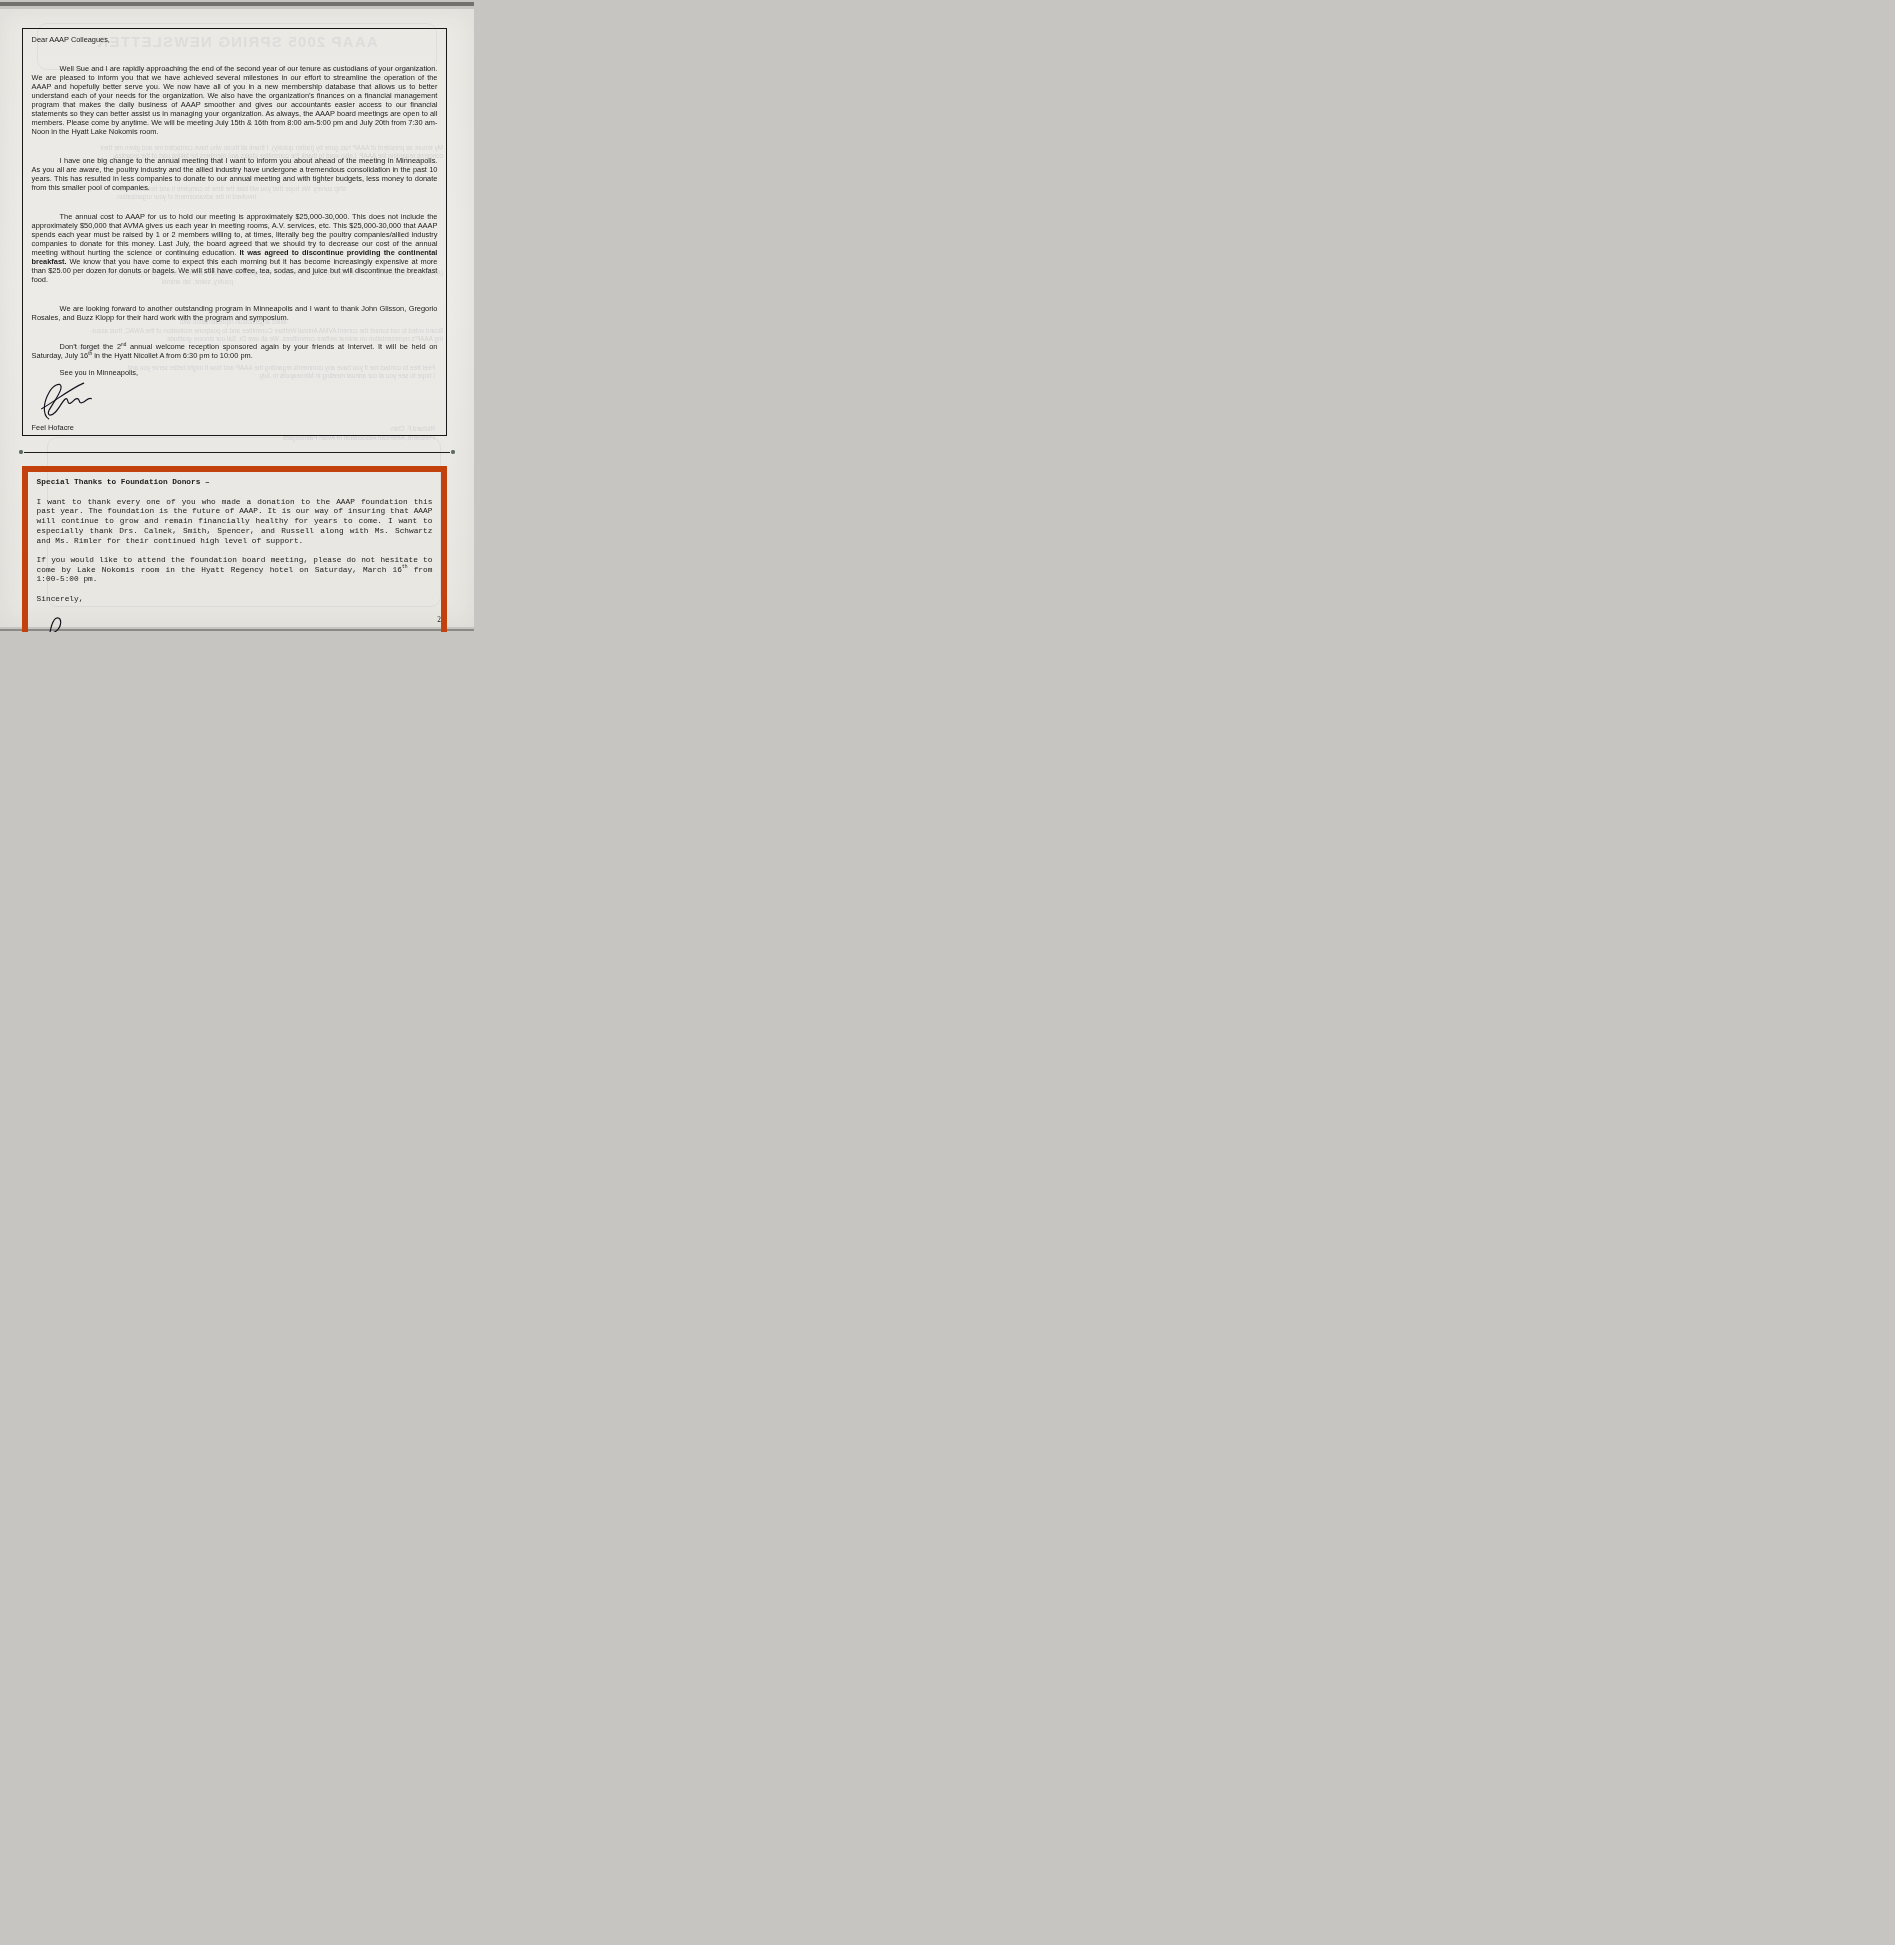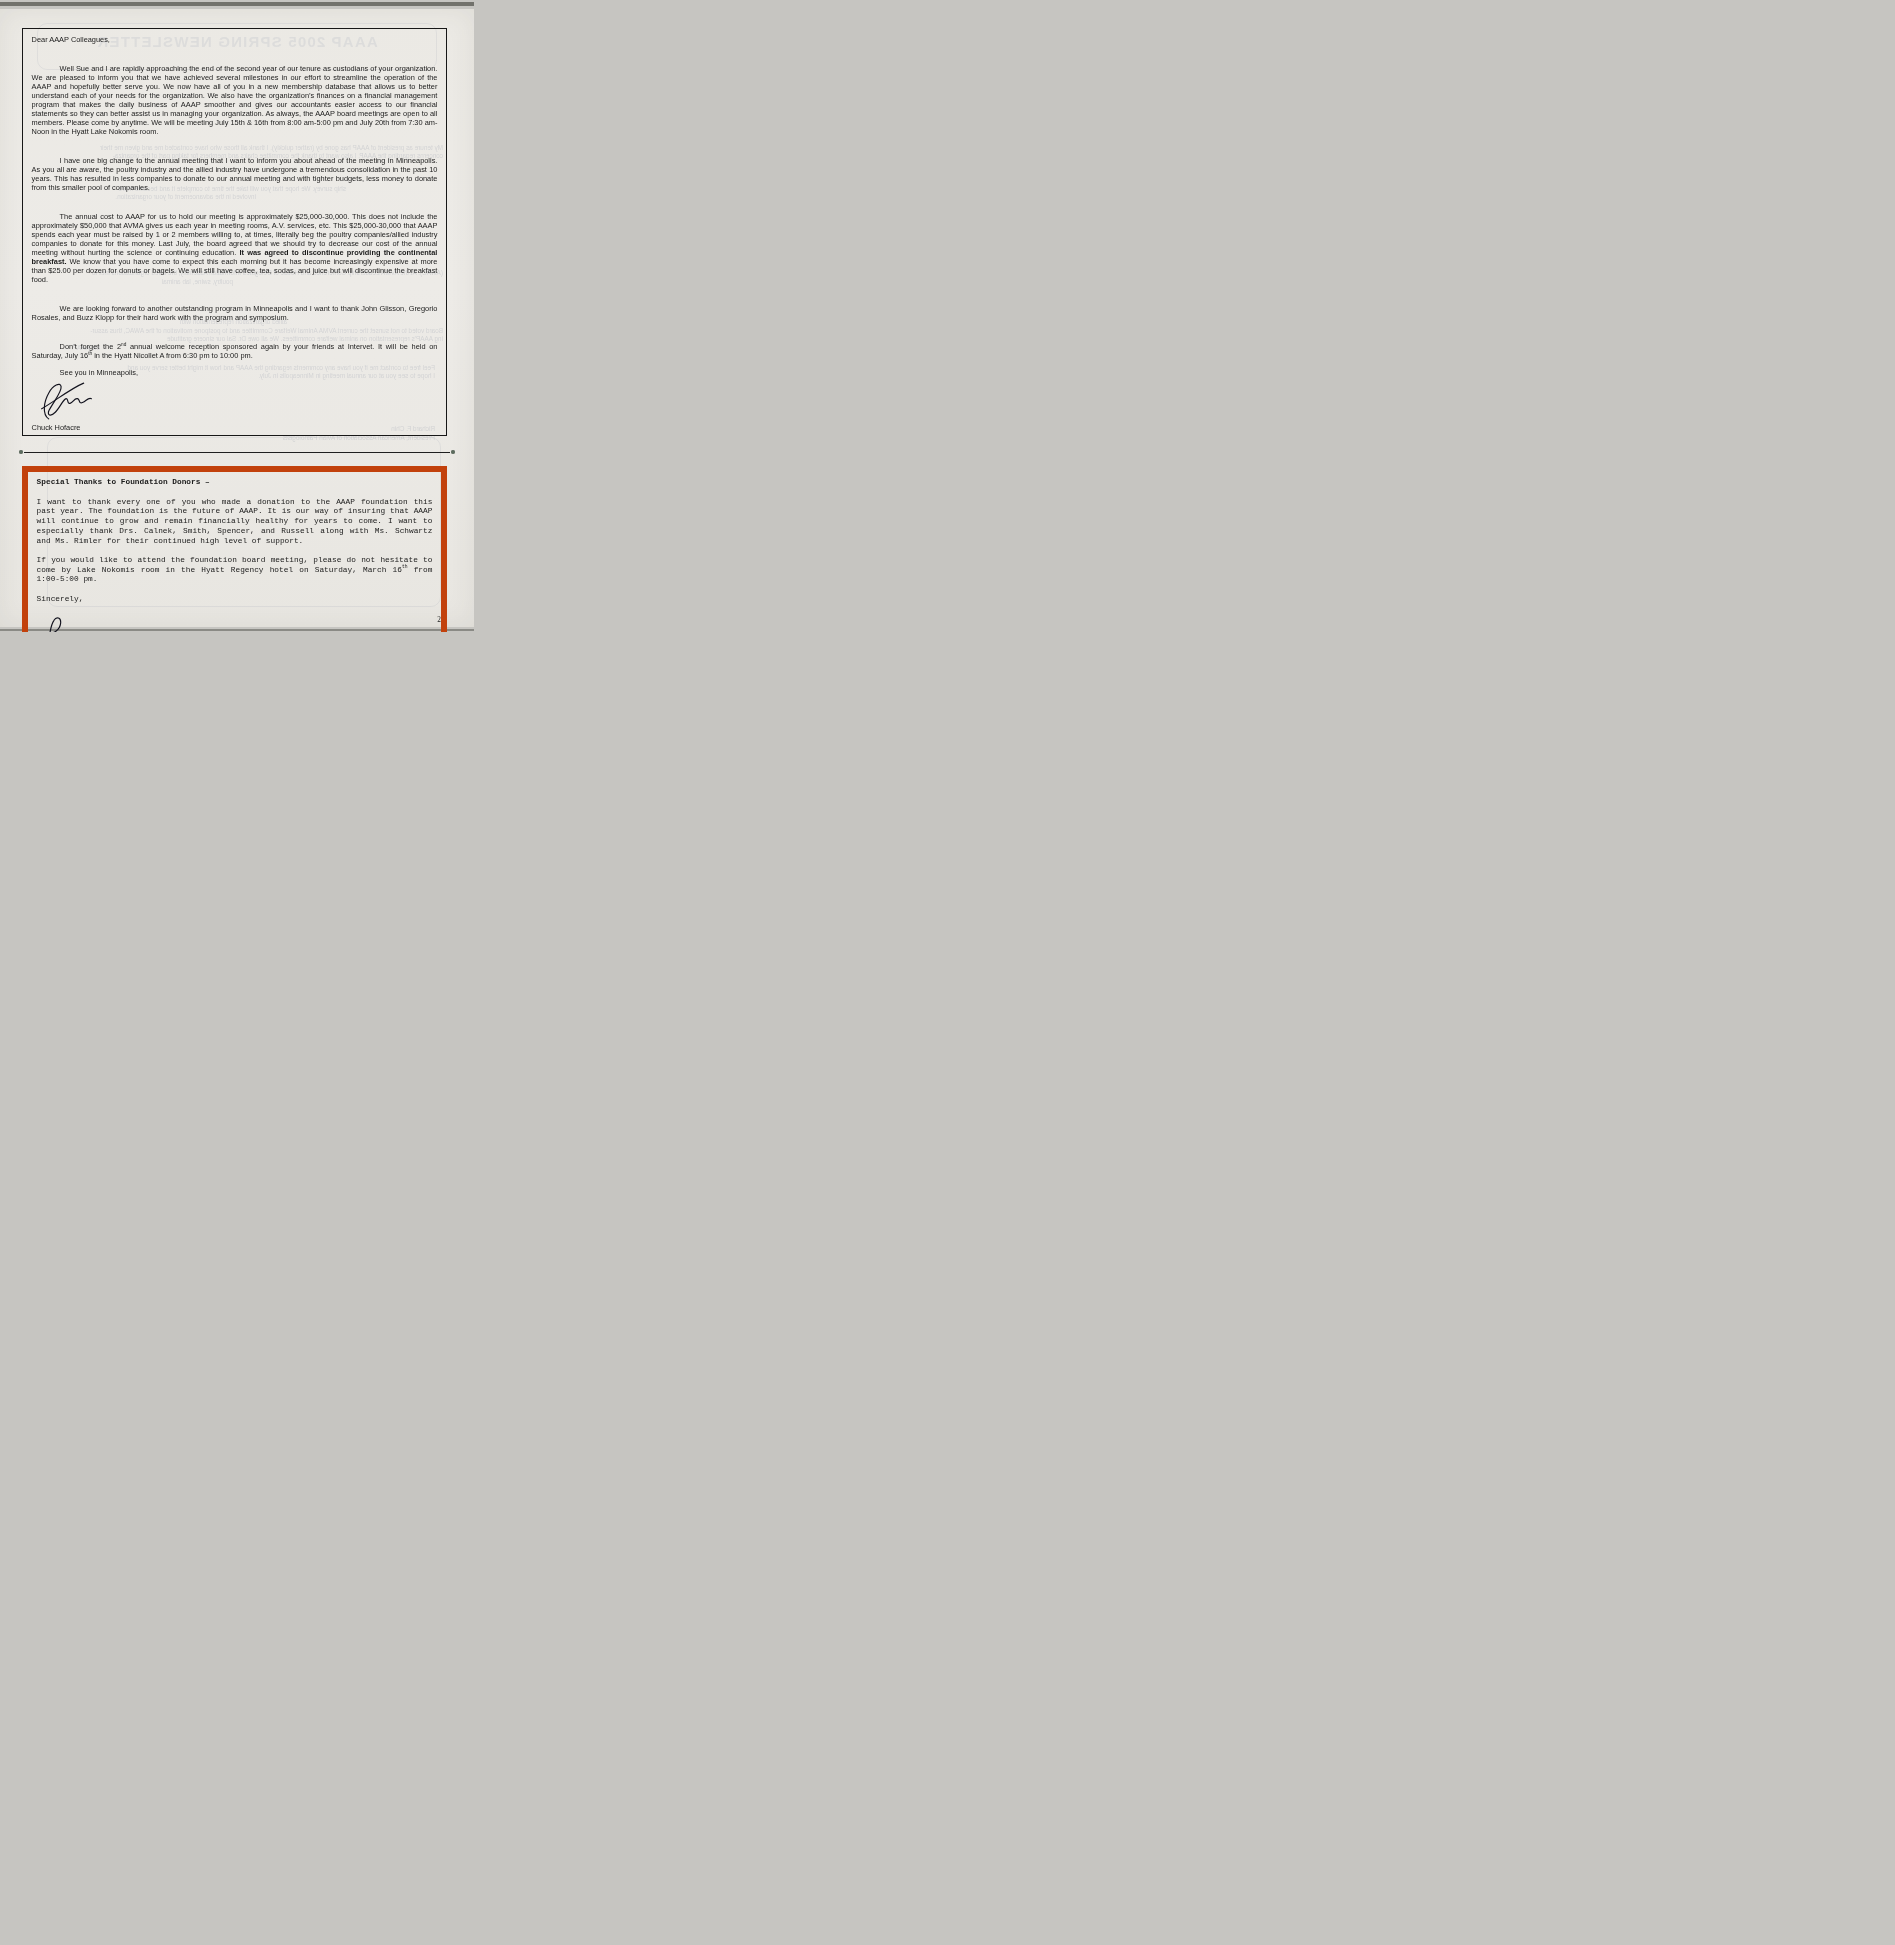--- a/index.html
+++ b/index.html
@@ -155,21 +155,21 @@
 
     <p class="closing-line">See you in Minneapolis,</p>
 
     <div class="sig-block">
       <svg width="70" height="44" viewBox="0 0 180 112">
         <path class="sig" d="M30 102 C 13 90, 17 58, 31 34 C 41 16, 60 6, 62 19 C 64 33, 41 60, 31 80 C 25 93, 35 97, 47 85 C 59 73, 67 52, 75 50 C 81 49, 77 64, 85 62 C 93 60, 96 48, 104 50 C 111 52, 107 64, 117 60 C 127 56, 131 46, 140 50"></path>
         <path class="sig" d="M12 76 C 44 58, 86 24, 120 10"></path>
       </svg>
     </div>
 
-    <p class="signer-name" style="text-indent:0;">Chuck Hofacre</p>
+    <p class="signer-name" style="text-indent:0;">Feel Hofacre</p>
   </div>
 
   <div class="divider-row">
     <span class="divider-dot"></span>
     <span class="divider-line"></span>
     <span class="divider-dot"></span>
   </div>
 
   <div class="foundation-box">
     <p class="foundation-heading">Special Thanks to Foundation Donors –</p>

